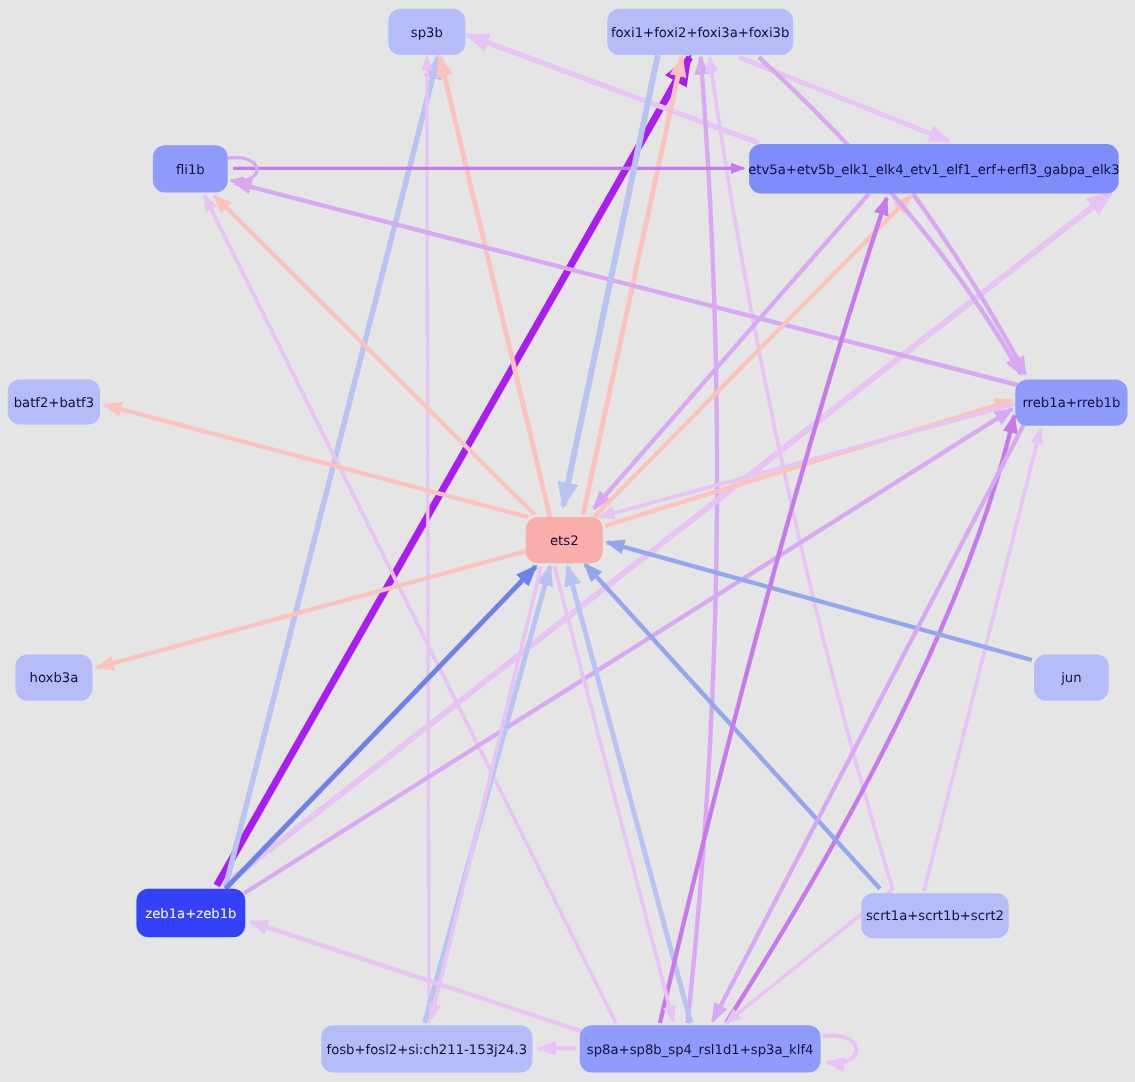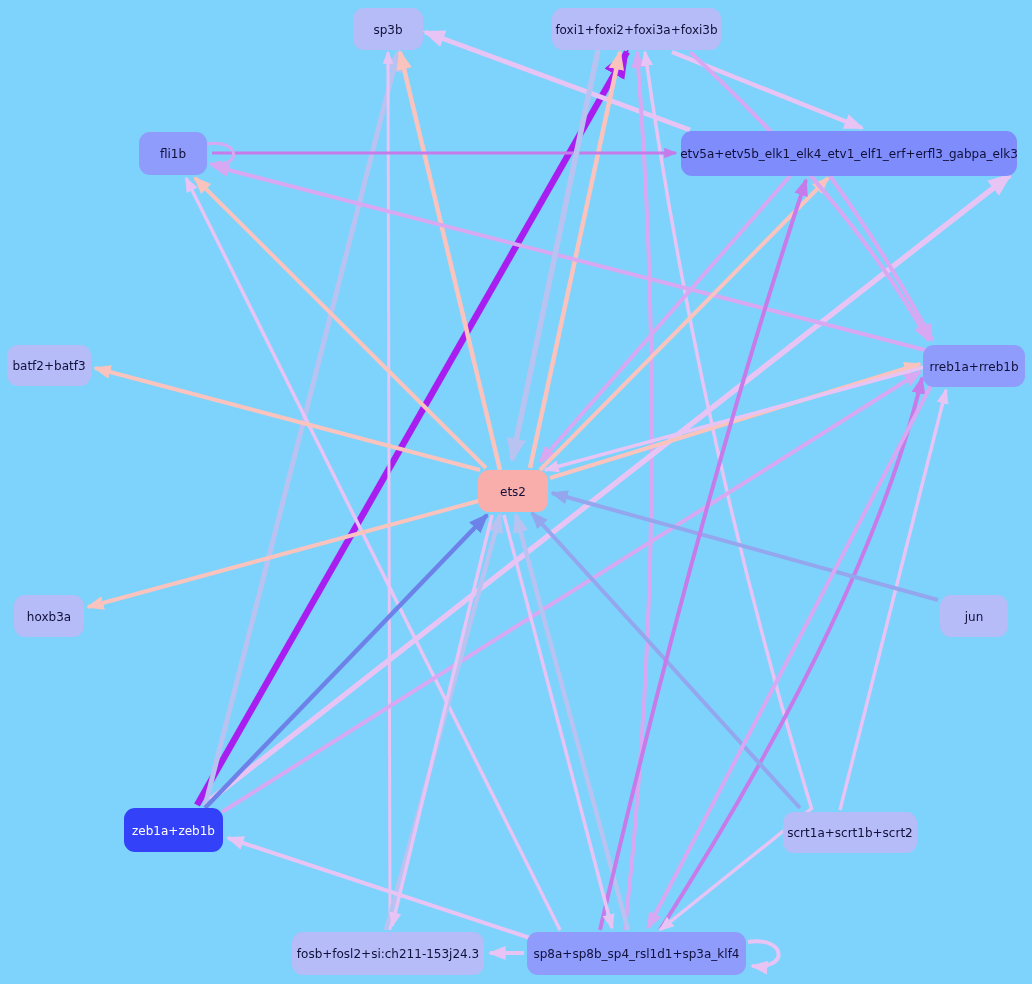--- a/index.html
+++ b/index.html
@@ -33,21 +33,21 @@
     white-space: pre;
   }
   .edge-path {
     fill: none;
     stroke-linecap: butt;
   }
 </style>
 </head>
 <body>
 
-<div id="canvas-wrap" style="background: #7dd3fc;">
+<div id="canvas-wrap" style="background: #e5e5e5;">
   <svg id="graph" viewBox="0 0 1032 984" xmlns="http://www.w3.org/2000/svg">
     <defs id="arrow-defs">
         <marker id="arrow-a81ef0" viewBox="0 0 10 10" refX="8.5" refY="5" markerWidth="4.6" markerHeight="4.6" orient="auto-start-reverse" markerUnits="strokeWidth">
           <path d="M 0 1.2 L 9.6 5 L 0 8.8 z" fill="#a81ef0"></path>
         </marker>
         <marker id="arrow-b9c3f2" viewBox="0 0 10 10" refX="8.5" refY="5" markerWidth="4.6" markerHeight="4.6" orient="auto-start-reverse" markerUnits="strokeWidth">
           <path d="M 0 1.2 L 9.6 5 L 0 8.8 z" fill="#b9c3f2"></path>
         </marker>
         <marker id="arrow-e8c4f5" viewBox="0 0 10 10" refX="8.5" refY="5" markerWidth="4.6" markerHeight="4.6" orient="auto-start-reverse" markerUnits="strokeWidth">
           <path d="M 0 1.2 L 9.6 5 L 0 8.8 z" fill="#e8c4f5"></path>

